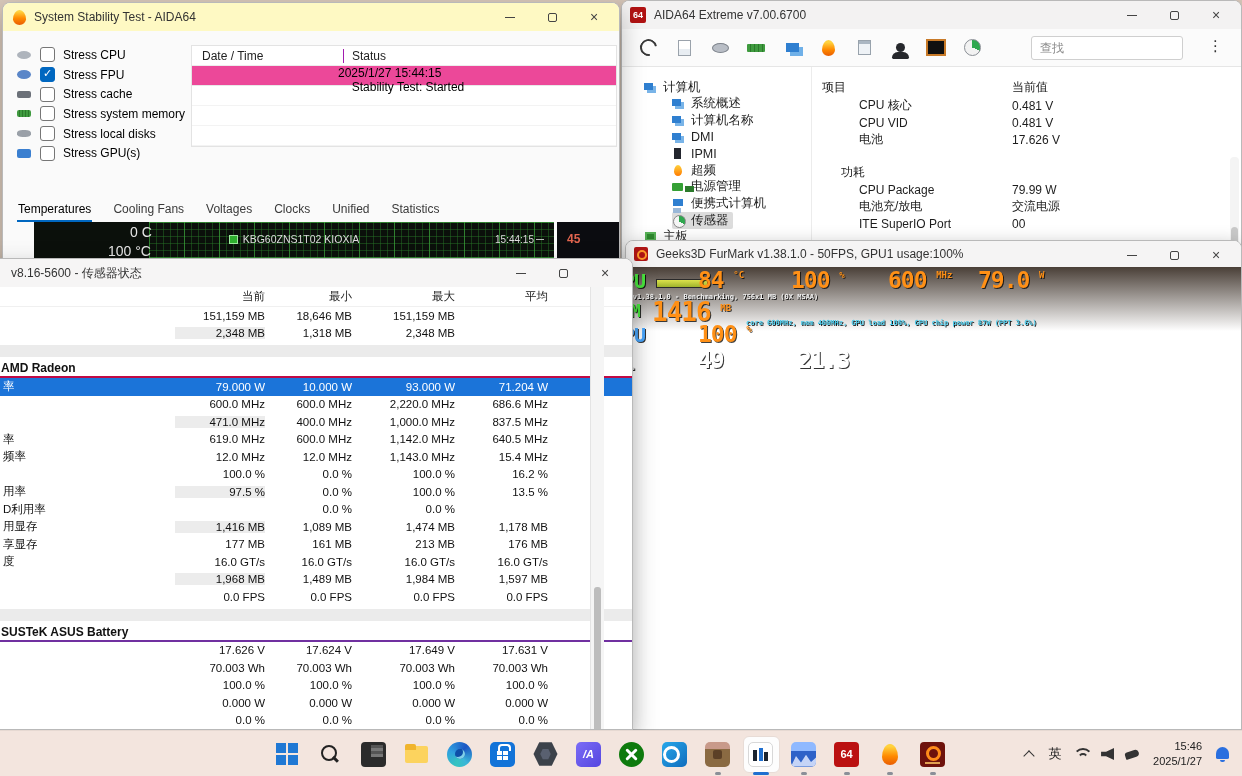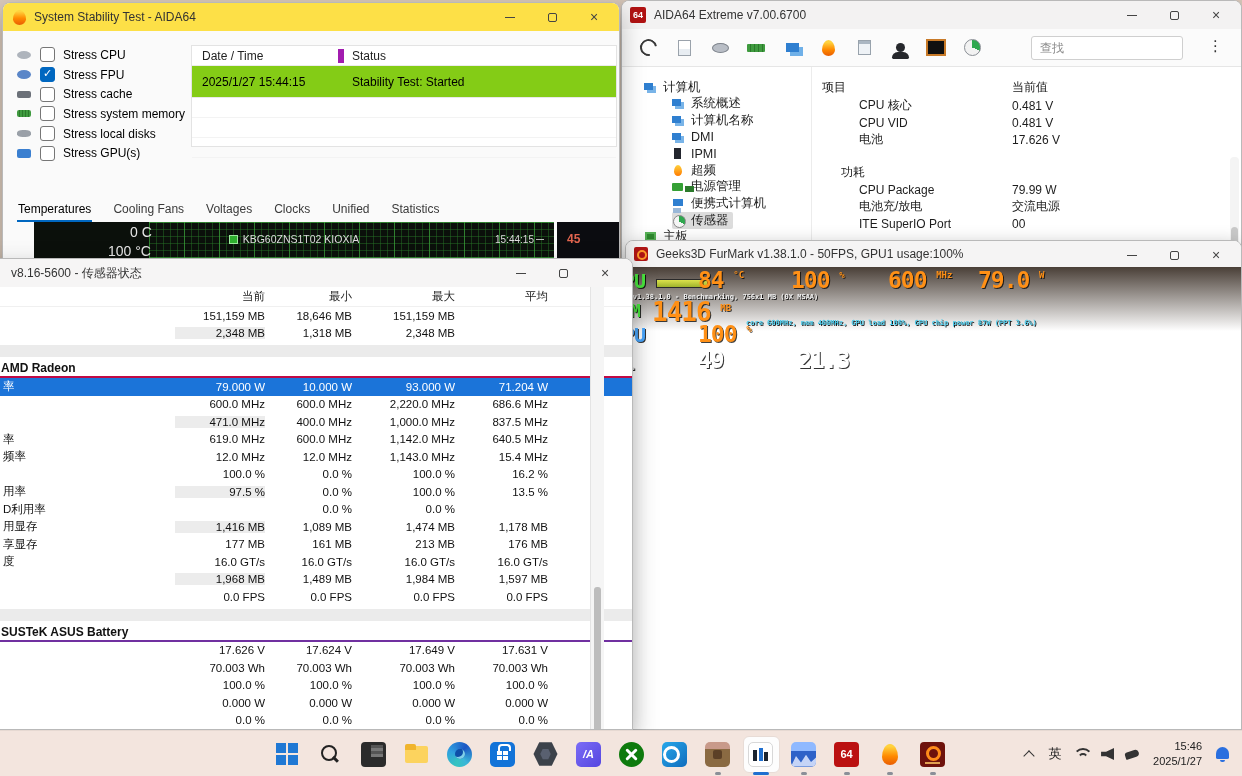--- a/index.html
+++ b/index.html
@@ -12,40 +12,40 @@
   .tbar { height:28px; display:flex; align-items:center; background:#f3f2f2; font-size:12px; color:#333; position:relative; }
   .tbar .ttl { margin-left:8px; white-space:nowrap; }
   .caps { position:absolute; right:4px; top:0; height:28px; display:flex; }
   .cap { width:42px; height:28px; display:flex; align-items:center; justify-content:center; color:#444; }
   .cap .mingl { width:10px; height:1px; background:#444; }
   .cap .maxgl { width:9px; height:9px; border:1px solid #444; border-radius:2px; }
   .cap .clsgl { font-size:14px; line-height:1; }
 
   
   #sst { left:2px; top:2px; width:618px; height:728px; background:#fafafa; }
-  #sst .tbar{ background:#fde047; }
+  #sst .tbar{ background:#fef9c3; }
   .flame-ico { width:13px; height:15px; margin-left:10px; background:linear-gradient(180deg,#ffd23e 10%,#ff8a00 55%,#e85d04); border-radius:50% 50% 50% 50% / 62% 62% 38% 38%; }
   .sst-body { position:relative; height:700px; background:#fafafa; }
   .cb-list { position:absolute; left:14px; top:14px; }
   .cbrow { height:19.7px; display:flex; align-items:center; font-size:12px; color:#000000; }
   .dev { width:14px; height:10px; margin-right:9px; border-radius:2px; }
   .cbrow.icon-cpu-icon .dev{ background:#aeb4bc; border-radius:50%; height:8px;}
   .cbrow.icon-fpu-icon .dev{ background:#5a86c8; border-radius:50%; height:9px;}
   .cbrow.icon-cache-icon .dev{ background:#6b7078; height:7px;}
   .cbrow.icon-memory-icon .dev{ background:repeating-linear-gradient(90deg,#3f9b3f 0 2px,#2c7a2c 2px 3px); height:7px;}
   .cbrow.icon-disk-icon .dev{ background:#9aa0a8; border-radius:40%; height:7px;}
   .cbrow.icon-gpu-icon .dev{ background:#3a7fd0; height:9px;}
   .box { width:15px; height:15px; border:1px solid #767676; border-radius:3px; background:#fff; margin-right:8px; position:relative; }
   .cbrow.checked .box { background:#0067c0; border-color:#0067c0; }
   .cbrow.checked .box::after { content:"✓"; position:absolute; left:2px; top:-1px; color:#fff; font-size:11px; }
   .logtbl { position:absolute; left:188px; top:14px; width:426px; height:102px; background:#fff; border:1px solid #e3e3e3; font-size:12px; }
   .loghead { display:flex; height:20px; align-items:center; border-bottom:1px solid #ececec; color:#222; }
-  .loghead .h1 { width:152px; padding-left:10px; border-right:6px solid #a21caf; }
+  .loghead .h1 { width:152px; padding-left:10px; border-right:1px solid #a21caf; }
   .loghead .h2 { padding-left:8px; }
-  .logrow { display:flex; height:32px; align-items:center; background:#84cc16; border-bottom:1px solid #e8e8e8; }
+  .logrow { display:flex; height:20px; align-items:center; background:#ec4899; border-bottom:1px solid #e8e8e8;flex-direction:column; }
   .logrow .c1 { width:152px; padding-left:10px; }
   .logrow .c2 { padding-left:8px; }
   .logempty { height:20px; border-bottom:1px solid #f3f3f3; }
   .tabs { position:absolute; left:14px; top:168px; display:flex; font-size:12px; color:#3a3a3a; }
   .tab { margin-right:20px; padding:3px 1px 4px; }
   .tab.active { color:#000; border-bottom:2px solid #0067c0; }
   .graph { position:absolute; background:#0b100b; }
   .g1 { left:31px; top:191px; width:520px; height:36px; }
   .g2 { left:31px; top:230px; width:520px; height:28px; }
   .gpanel { position:absolute; background:#0b0c10; }

